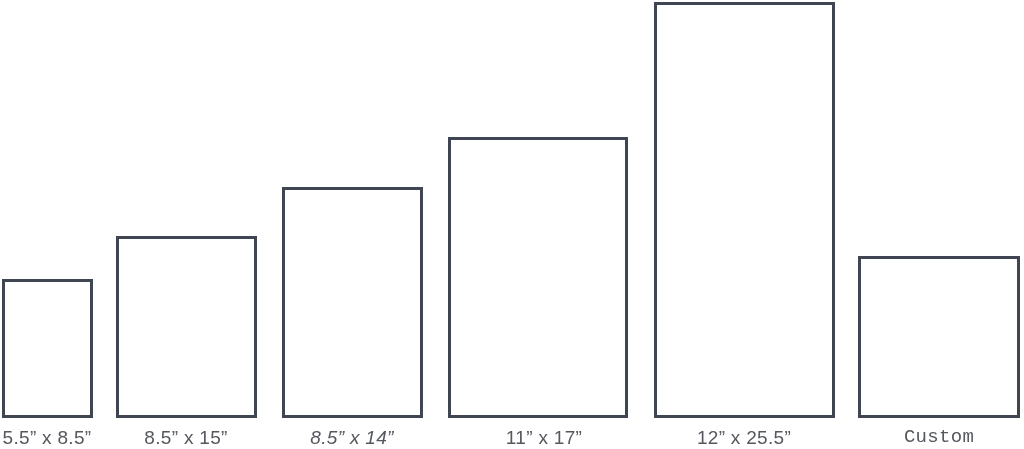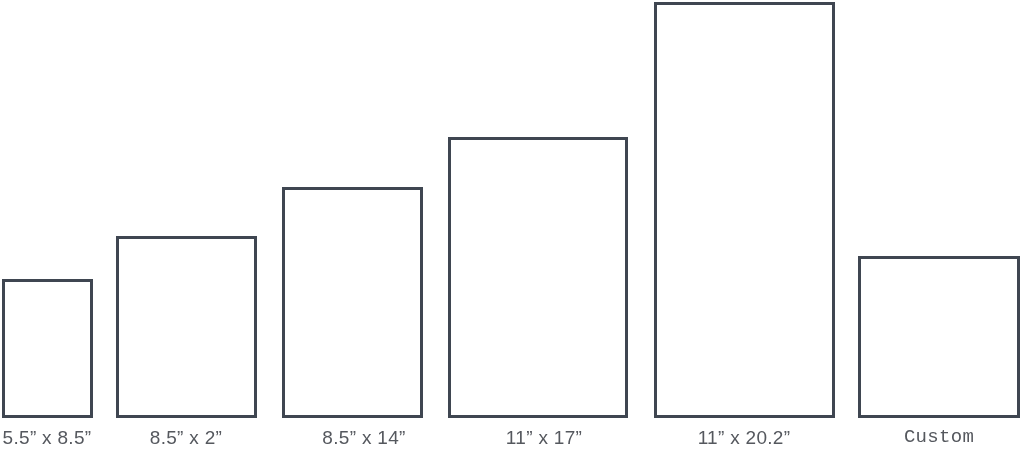--- a/index.html
+++ b/index.html
@@ -38,53 +38,53 @@
   }
   
   .r1 { left: 2px;   top: 279px; width: 91px;  height: 139px; }
   .r2 { left: 116px; top: 236px; width: 141px; height: 182px; }
   .r3 { left: 282px; top: 187px; width: 141px; height: 231px; }
   .r4 { left: 448px; top: 137px; width: 180px; height: 281px; }
   .r5 { left: 654px; top: 2px;   width: 181px; height: 416px; }
   .r6 { left: 858px; top: 256px; width: 162px; height: 162px; }
   .l1 { left: 47px; }
   .l2 { left: 186px; }
-  .l3 { left: 364px; }
+  .l3 { left: 352px; font-style: italic; }
   .l4 { left: 544px; }
   .l5 { left: 744px; }
   .l6 { left: 939px; font-family: Liberation Mono, monospace; }
 </style>
 </head>
 <body>
 
 <div class="stage">
 
   <div>
     <div class="paper-rect r1"></div>
     <div class="size-label l1">5.5” x 8.5”</div>
   </div>
 
   <div>
     <div class="paper-rect r2"></div>
-    <div class="size-label l2">8.5” x 2”</div>
+    <div class="size-label l2">8.5” x 15”</div>
   </div>
 
   <div>
     <div class="paper-rect r3"></div>
     <div class="size-label l3">8.5” x 14”</div>
   </div>
 
   <div>
     <div class="paper-rect r4"></div>
     <div class="size-label l4">11” x 17”</div>
   </div>
 
   <div>
     <div class="paper-rect r5"></div>
-    <div class="size-label l5">11” x 20.2”</div>
+    <div class="size-label l5">12” x 25.5”</div>
   </div>
 
   <div>
     <div class="paper-rect r6"></div>
     <div class="size-label l6">Custom</div>
   </div>
 
 </div>
 
 </body></html>

